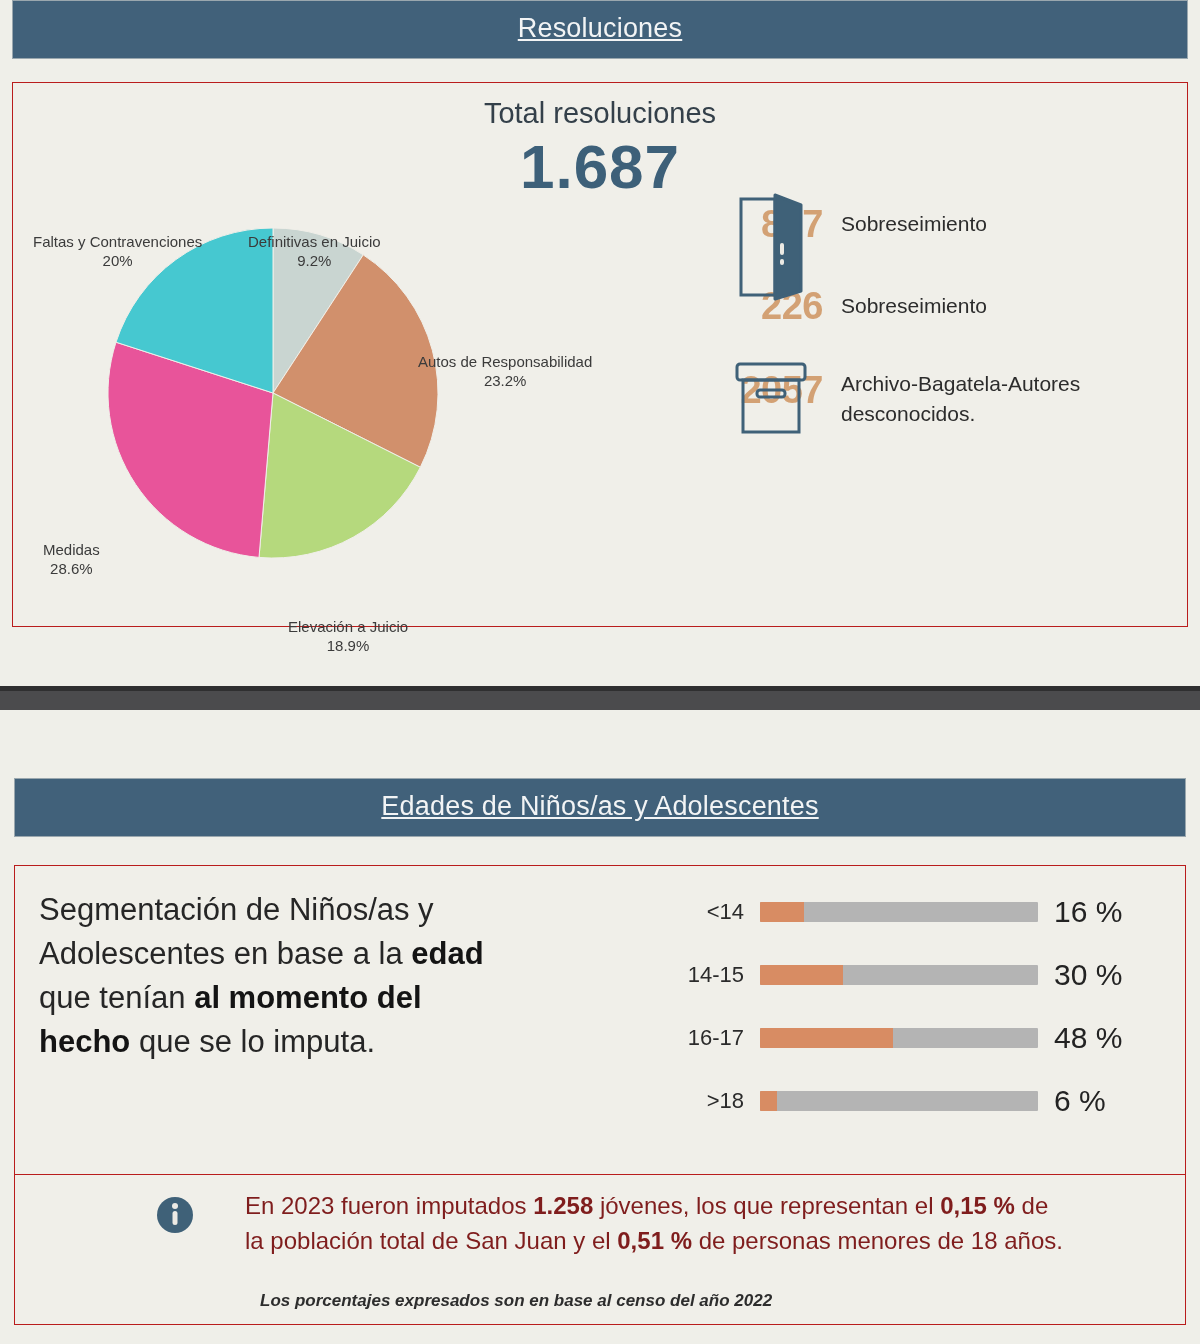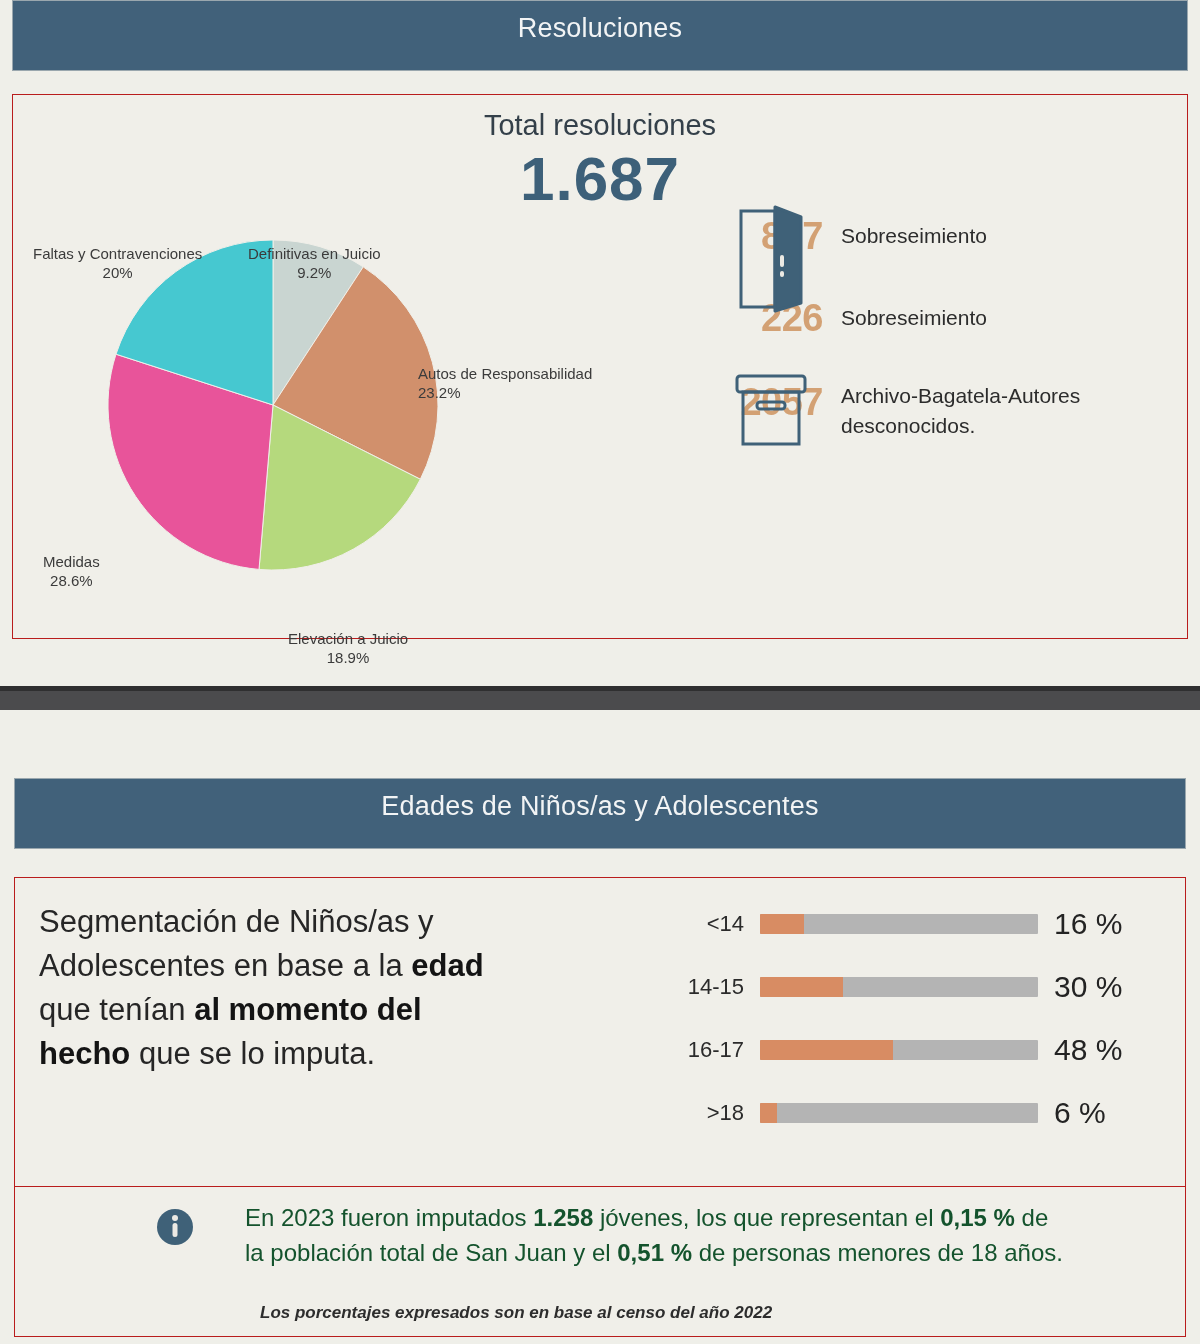--- a/index.html
+++ b/index.html
@@ -12,23 +12,24 @@
   }
   .page{position:relative;width:1200px;height:1344px;}
 
   
   .section-header{
     background:#41617a;
     color:#f2f4f5;
     text-align:center;
     font-size:27px;
     letter-spacing:.2px;
-    padding:12px 0 26px;
+    padding:12px 0 14px;
     border:1px solid #9aa7ae;
     box-sizing:border-box;
+    text-decoration:underline;
   }
   .panel{
     background:#f0efe9;
     border:1px solid #b91c1c;
     box-sizing:border-box;
   }
 
   
   .block-top{position:absolute;left:0;top:0;width:1200px;}
   .hdr-resoluciones{margin:0 12px;}
@@ -47,21 +48,21 @@
 
   
   .pie-wrap{position:absolute;left:60px;top:110px;width:400px;height:400px;}
   .pie-svg{display:block;}
   .pie-label{
     position:absolute;font-size:15px;color:#3b3b3b;line-height:1.25;
     text-align:center;white-space:nowrap;
   }
   .pl-faltas{left:-40px;top:40px;}
   .pl-defin{left:175px;top:40px;}
-  .pl-autos{left:345px;top:160px;text-align:left;}
+  .pl-autos{left:345px;top:160px;text-align:center;}
   .pl-medidas{left:-30px;top:348px;}
   .pl-elev{left:215px;top:425px;}
 
   
   .stats{position:absolute;left:700px;top:100px;width:470px;}
   .stat-group{position:relative;}
   .stat-row{display:flex;align-items:center;height:82px;}
   .stat-num{
     font-size:38px;font-weight:bold;color:#d3a174;
     width:128px;text-align:right;padding-right:18px;box-sizing:border-box;
@@ -113,21 +114,21 @@
     position:absolute;left:660px;top:262px;width:520px;
     font-size:15.5px;font-style:italic;font-weight:bold;color:#2f2f2f;
     text-align:right;
   }
 
   
   .card-info{margin:0 14px;border-top:none;height:150px;position:relative;}
   .info-icon{position:absolute;left:140px;top:20px;}
   .info-text{
     position:absolute;left:230px;top:14px;width:820px;
-    font-size:24px;line-height:1.45;color:#14532d;
+    font-size:24px;line-height:1.45;color:#7f1d1d;
   }
   .info-text b{font-weight:bold;}
   .info-note{
     position:absolute;left:245px;top:116px;
     font-size:17px;font-style:italic;font-weight:bold;color:#2d2d2d;
   }
 </style>
 </head>
 <body>
 

